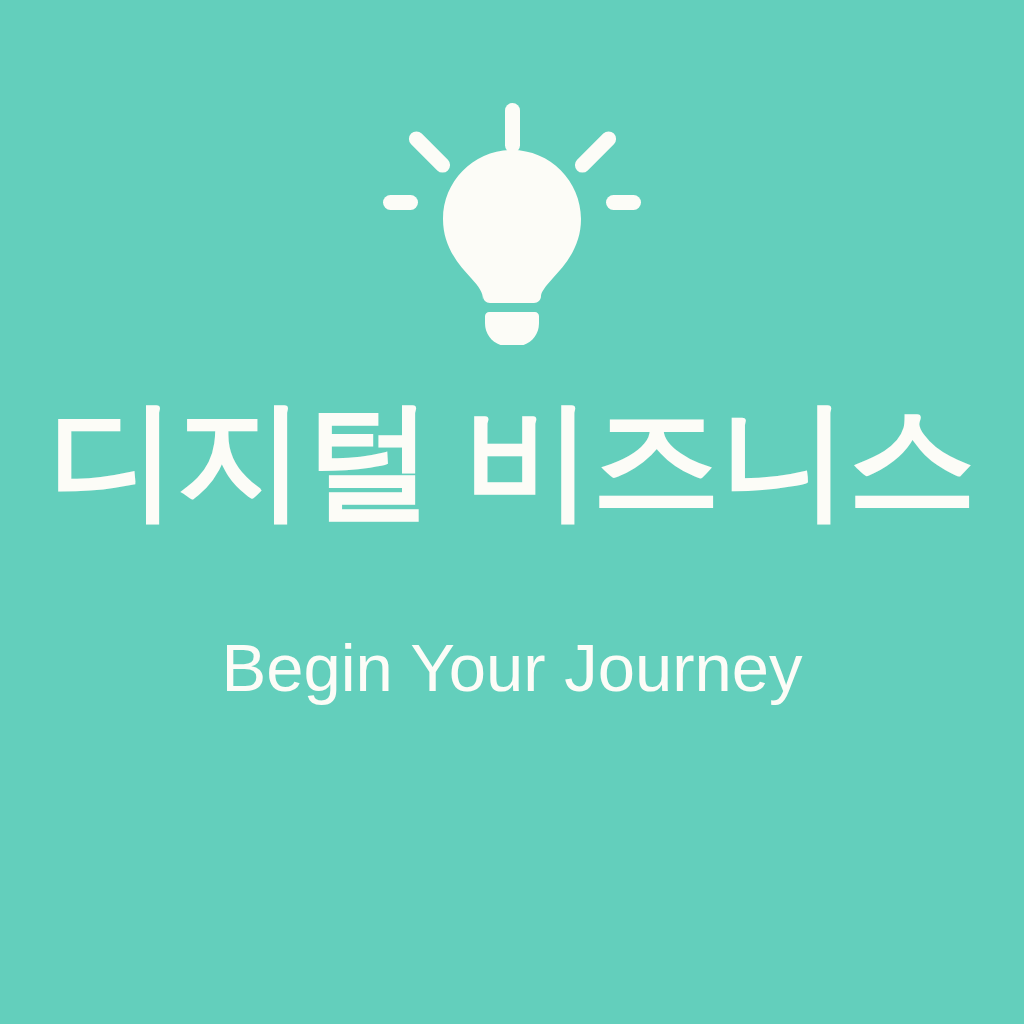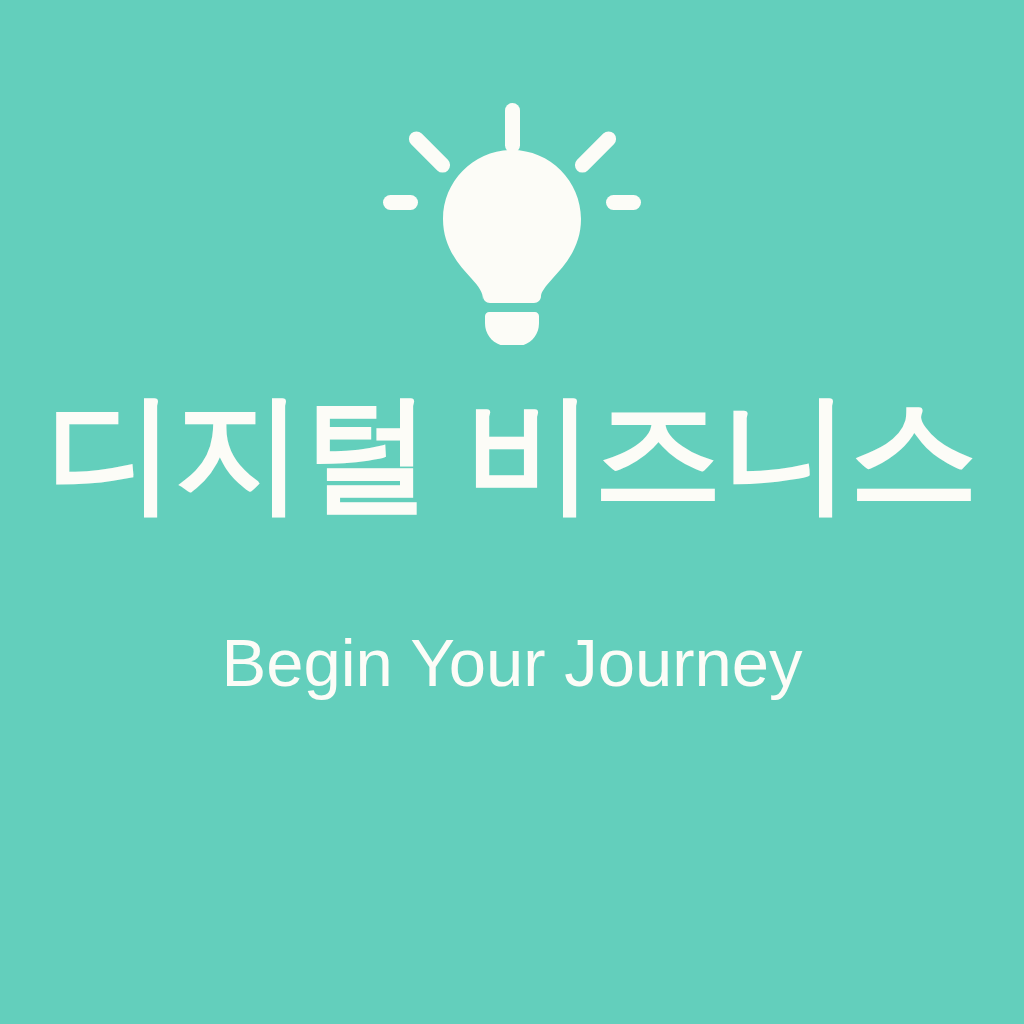--- a/index.html
+++ b/index.html
@@ -53,36 +53,36 @@
     align-items: center;
   }
 
   .title {
     color: #FCFCF7;
     font-weight: bold;
     font-size: 129px;
     line-height: 158px;
     letter-spacing: -1px;
     text-align: center;
-    margin: 1px;
+    margin: 10px;
     white-space: nowrap;
-    font-family: Liberation Sans, sans-serif;
+    font-family: Liberation Serif, serif;
   }
   .title-line {
     display: block;
   }
 
   .subtitle {
     color: #FCFCF7;
     font-weight: normal;
     font-size: 67px;
     line-height: 80px;
     letter-spacing: 0px;
     text-align: center;
-    margin: 13px;
+    margin: 0;
     padding-top: 78px;
     white-space: nowrap;
     font-family: "Liberation Sans", "DejaVu Sans", sans-serif;
   }
 </style>
 </head>
 <body>
 
 <div class="poster">
 

